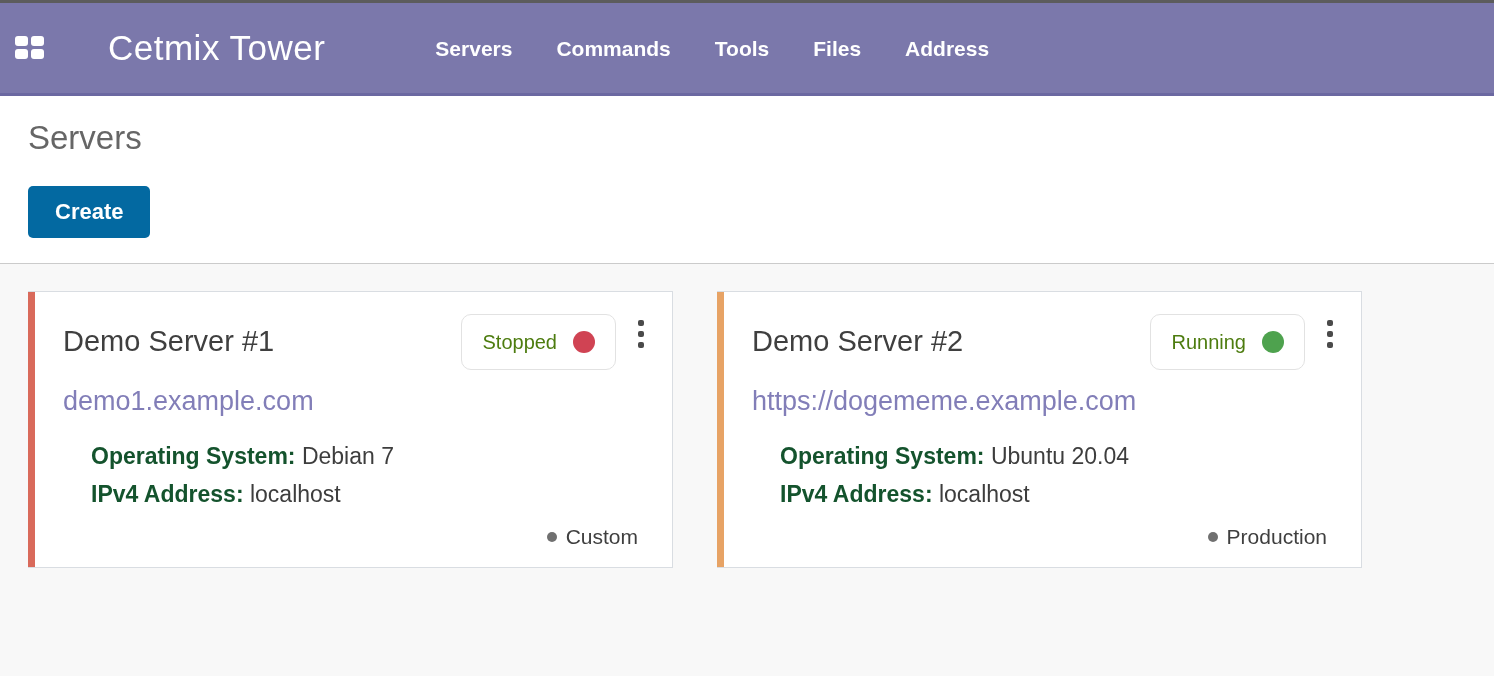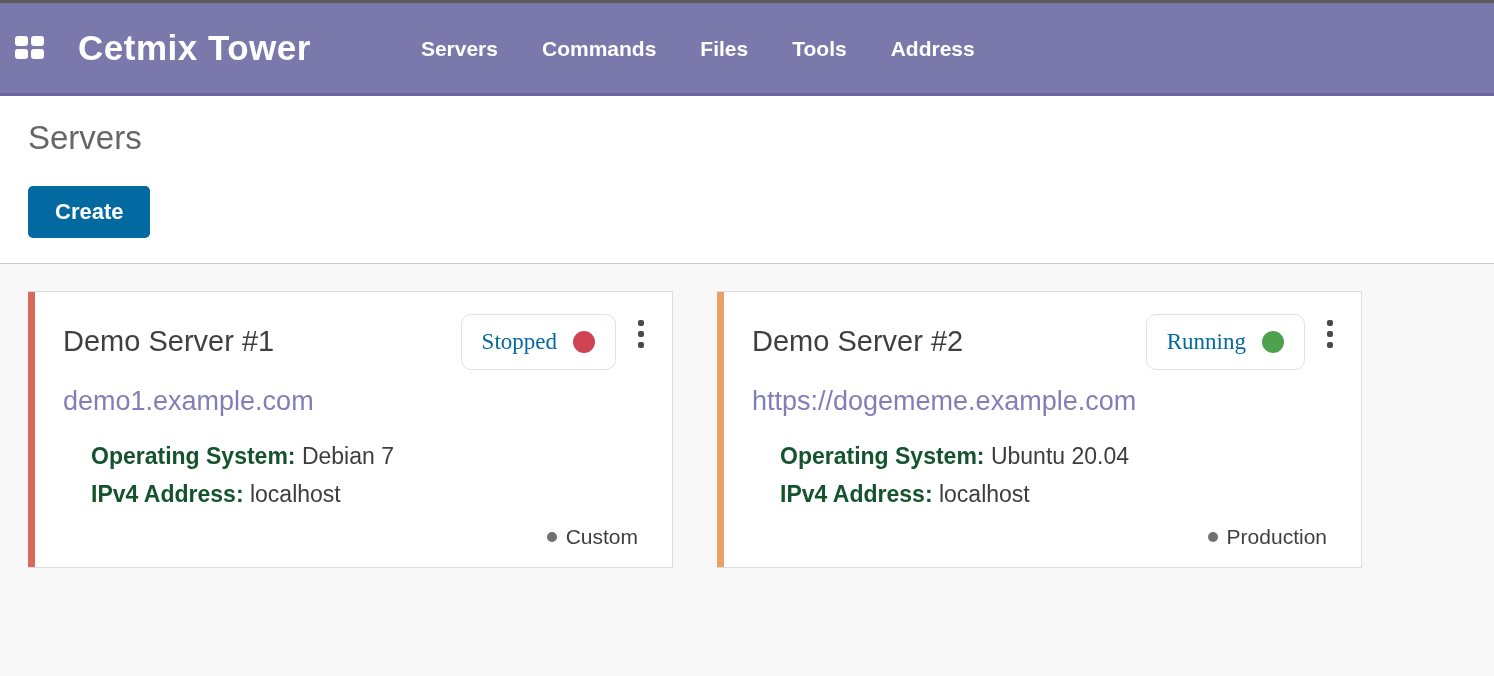--- a/index.html
+++ b/index.html
@@ -26,24 +26,24 @@
     margin-left: 15px;
     width: 30px; height: 24px;
     display: grid;
     grid-template-columns: 13px 13px;
     grid-template-rows: 10px 10px;
     gap: 3px;
     cursor: pointer;
   }
   .apps-icon span { background: #ffffff; border-radius: 3px; }
   .brand {
-    margin-left: 33px;
+    margin-left: 63px;
     color: #ffffff;
     font-size: 35px;
-    font-weight: 700;
+    font-weight: 400;
     letter-spacing: 0.5px;
     cursor: pointer;
   }
   .nav { display: flex; margin-left: 110px; gap: 44px; }
   .nav-item {
     color: #ffffff;
     font-size: 21px;
     font-weight: 600;
     cursor: pointer;
     line-height: 93px;
@@ -114,21 +114,21 @@
   }
   .status-badge {
     display: flex;
     align-items: center;
     background: #ffffff;
     border: 1px solid #e2e2e2;
     border-radius: 10px;
     padding: 13px 20px;
     cursor: pointer;
   }
-  .status-text { font-size: 23px; color: #0369a1; line-height: 28px; font-family: Liberation Serif, serif; }
+  .status-text { font-size: 20px; color: #4d7c0f; line-height: 28px; }
   .status-dot {
     width: 22px; height: 22px;
     border-radius: 50%;
     margin-left: 16px;
   }
   .kebab {
     margin-left: 22px;
     padding-top: 6px;
     display: flex;
     flex-direction: column;
@@ -174,22 +174,22 @@
   <div class="apps-icon">
     <span></span>
       <span></span>
       <span></span>
       <span></span>
   </div>
   <div class="brand">Cetmix Tower</div>
   <div class="nav">
     <div class="nav-item">Servers</div>
     <div class="nav-item">Commands</div>
+    <div class="nav-item">Tools</div>
     <div class="nav-item">Files</div>
-    <div class="nav-item">Tools</div>
     <div class="nav-item">Address</div>
   </div>
 </div>
 
 <div class="page-head">
   <div class="page-title">Servers</div>
   <button class="create-btn">Create</button>
 </div>
 
 <div class="content">

